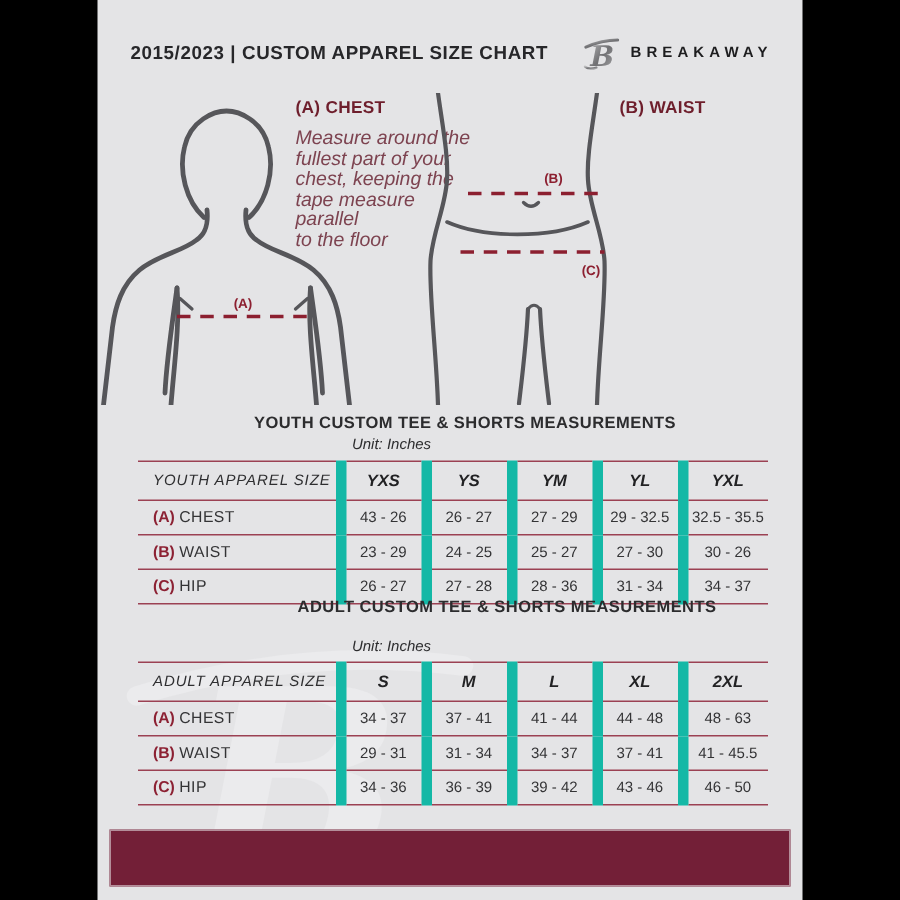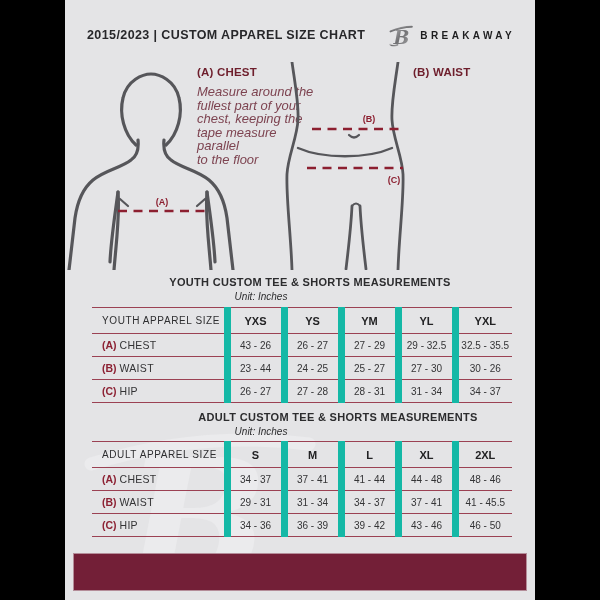--- a/index.html
+++ b/index.html
@@ -31,34 +31,34 @@
   
   .watermark{position:absolute;left:6px;top:408px;z-index:0;opacity:.55;pointer-events:none;}
 
   
   .tables{position:absolute;left:0;top:0;width:470px;z-index:1;}
   .tbl-title{position:absolute;left:0;width:470px;text-align:center;
              font-size:11px;font-weight:bold;color:#2c2c2e;letter-spacing:.3px;margin-left:10px;}
   .tbl-unit{position:absolute;left:0;width:392px;text-align:center;
             font-size:10px;font-style:italic;font-weight:500;color:#2c2c2e;}
   .youth-title{top:276px;} .youth-unit{top:291px;}
-  .adult-title{top:411px;padding-left:28px;} .adult-unit{top:426px;}
+  .adult-title{top:399px;padding-left:28px;} .adult-unit{top:426px;}
   .size-table{position:absolute;left:27px;width:420px;border-collapse:collapse;table-layout:fixed;
               background:transparent;}
   .youth-table{top:307px;} .adult-table{top:441px;}
   .size-table col.c0{width:135px;}
   .size-table col.cn{width:57px;}
   .size-table tr{border-top:1px solid #9b4153;}
   .size-table{border-bottom:1px solid #9b4153;border-top:1px solid #9b4153;}
   .size-table th,.size-table td{border-left:7px solid #14b8a6;padding:0;text-align:center;
                                 color:#343436;height:22px;}
   .size-table thead th{height:25px;}
   .size-table th.first,.size-table td.first{border-left:none;text-align:left;padding-left:10px;}
   .size-table th.first{font-weight:normal;font-size:10px;letter-spacing:.6px;color:#2e2e30;}
-  .size-table thead th{font-size:11px;font-weight:bold;color:#222224;}
+  .size-table thead th{font-size:11px;font-weight:bold;color:#222224;font-style:italic;}
   .size-table td{font-size:10px;font-weight:500;}
   .size-table td.first{font-size:10.5px;}
   .pfx{color:#8c2133;font-weight:bold;}
   .rlbl{color:#333335;letter-spacing:.3px;margin-top:14px;}
 
   
   .footer-bar{position:absolute;left:8px;top:553px;width:454px;height:38px;
               background:#731f37;border:1px solid #b48d99;z-index:2;box-sizing:border-box;}
 </style>
 </head>
@@ -169,31 +169,31 @@
           <tr>
             <td class="first"><span class="pfx">(A)</span> <span class="rlbl">CHEST</span></td>
             <td>43 - 26</td>
             <td>26 - 27</td>
             <td>27 - 29</td>
             <td>29 - 32.5</td>
             <td>32.5 - 35.5</td>
           </tr>
           <tr>
             <td class="first"><span class="pfx">(B)</span> <span class="rlbl">WAIST</span></td>
-            <td>23 - 44</td>
+            <td>23 - 29</td>
             <td>24 - 25</td>
             <td>25 - 27</td>
             <td>27 - 30</td>
             <td>30 - 26</td>
           </tr>
           <tr>
             <td class="first"><span class="pfx">(C)</span> <span class="rlbl">HIP</span></td>
             <td>26 - 27</td>
             <td>27 - 28</td>
-            <td>28 - 31</td>
+            <td>28 - 36</td>
             <td>31 - 34</td>
             <td>34 - 37</td>
           </tr>
         </tbody>
       </table>
 
       <div class="tbl-title adult-title">ADULT CUSTOM TEE &amp; SHORTS MEASUREMENTS</div>
       <div class="tbl-unit adult-unit">Unit: Inches</div>
       <table class="size-table adult-table">
         <colgroup>
@@ -214,21 +214,21 @@
             <th>2XL</th>
           </tr>
         </thead>
         <tbody>
           <tr>
             <td class="first"><span class="pfx">(A)</span> <span class="rlbl">CHEST</span></td>
             <td>34 - 37</td>
             <td>37 - 41</td>
             <td>41 - 44</td>
             <td>44 - 48</td>
-            <td>48 - 46</td>
+            <td>48 - 63</td>
           </tr>
           <tr>
             <td class="first"><span class="pfx">(B)</span> <span class="rlbl">WAIST</span></td>
             <td>29 - 31</td>
             <td>31 - 34</td>
             <td>34 - 37</td>
             <td>37 - 41</td>
             <td>41 - 45.5</td>
           </tr>
           <tr>

